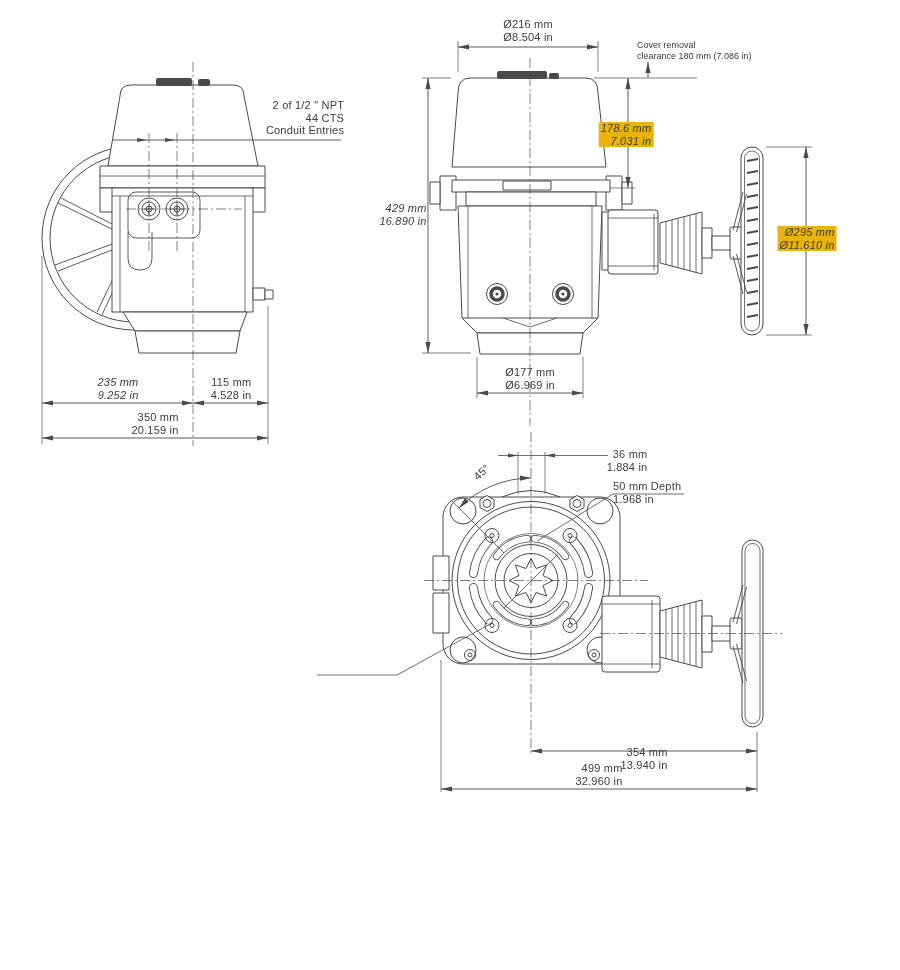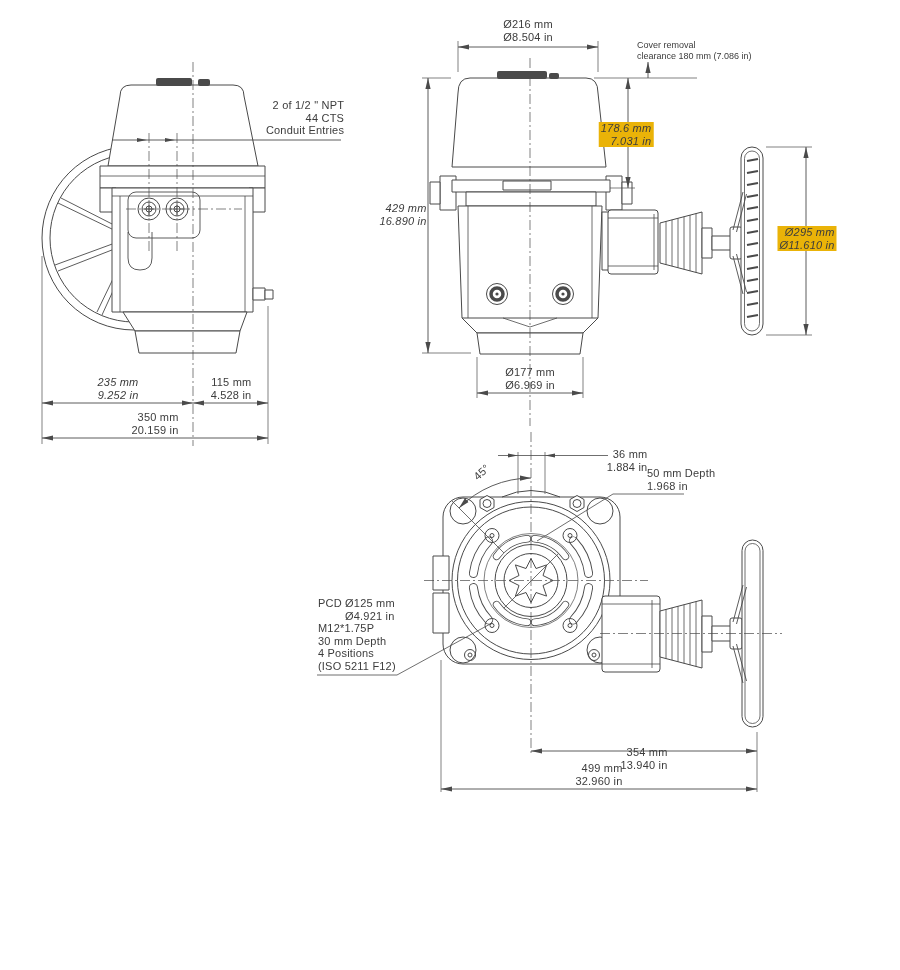--- a/index.html
+++ b/index.html
@@ -315,31 +315,23 @@
   <div>Ø6.969 in</div>
 </div>
 
 <div class="lbl c" style="left:584px;top:448px;margin-left:43px;">
   <div>36 mm</div>
   <div>1.884 in</div>
 </div>
 <div class="lbl rot" style="left:473px;top:466px;">
   <div>45°</div>
 </div>
-<div class="lbl" style="left:613px;top:467px;margin-left:34px;">
+<div class="lbl" style="left:613px;top:480px;">
   <div>50 mm Depth</div>
   <div>1.968 in</div>
-</div>
-<div class="lbl" style="left:318px;top:597px;">
-  <div>PCD Ø125 mm</div>
-  <div class="indent">Ø4.921 in</div>
-  <div>M12*1.75P</div>
-  <div>30 mm Depth</div>
-  <div>4 Positions</div>
-  <div>(ISO 5211 F12)</div>
 </div>
 <div class="lbl c" style="left:644px;top:723px;margin-top:23px;">
   <div>354 mm</div>
   <div>13.940 in</div>
 </div>
 <div class="lbl c" style="left:599px;top:762px;">
   <div>499 mm</div>
   <div>32.960 in</div>
 </div>
 

